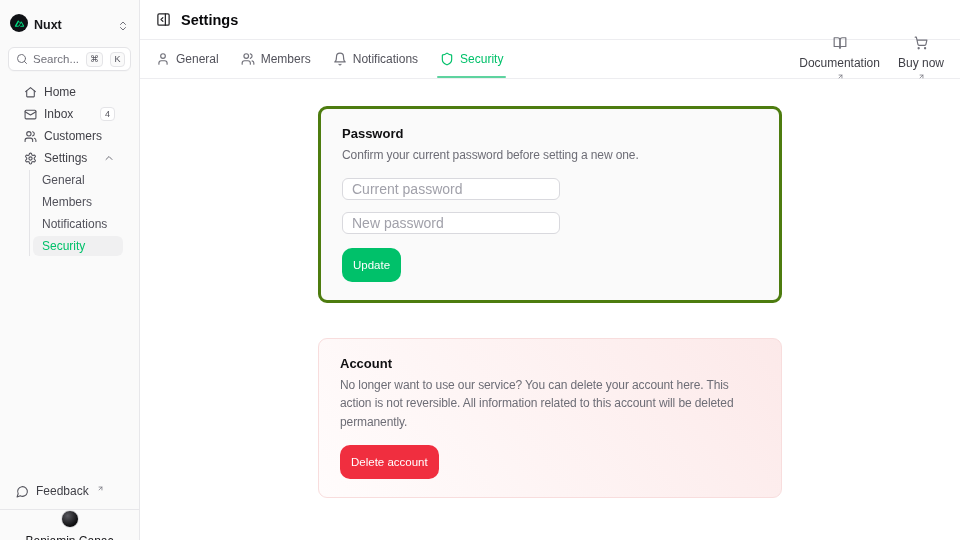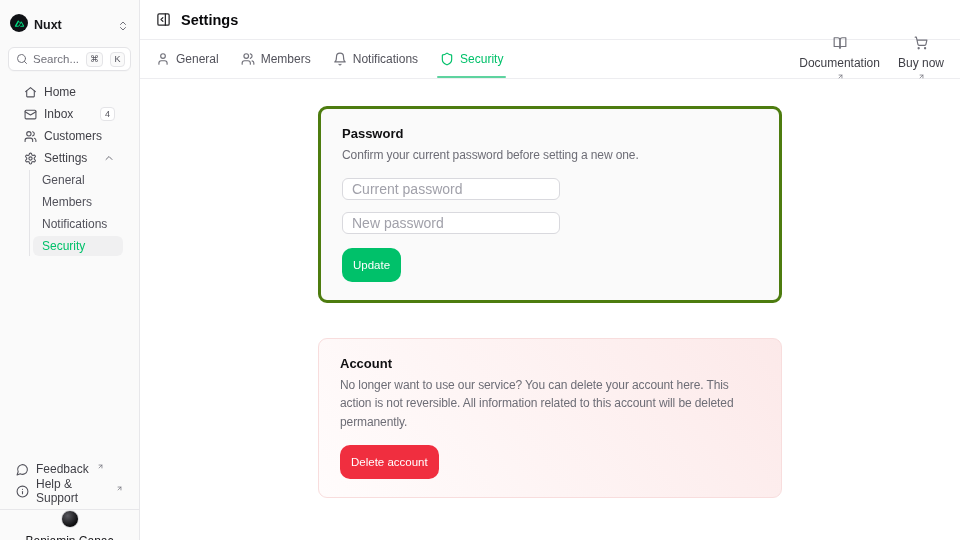--- a/index.html
+++ b/index.html
@@ -237,36 +237,20 @@
           </svg>
       </span>
       <span>Feedback</span>
       <span class="ext-arrow">
         <svg width="7" height="7" viewBox="0 0 24 24" fill="none" stroke="currentColor" stroke-width="2.5" stroke-linecap="round" stroke-linejoin="round">
             <path d="M7 7h10v10"></path>
             <path d="M7 17 17 7"></path>
           </svg>
       </span>
     </div>
-    <div class="nav-item">
-      <span class="nicon">
-        <svg width="13" height="13" viewBox="0 0 24 24" fill="none" stroke="currentColor" stroke-width="2" stroke-linecap="round" stroke-linejoin="round">
-            <circle cx="12" cy="12" r="10"></circle>
-            <path d="M12 16v-4"></path>
-            <path d="M12 8h.01"></path>
-          </svg>
-      </span>
-      <span>Help &amp; Support</span>
-      <span class="ext-arrow">
-        <svg width="7" height="7" viewBox="0 0 24 24" fill="none" stroke="currentColor" stroke-width="2.5" stroke-linecap="round" stroke-linejoin="round">
-            <path d="M7 7h10v10"></path>
-            <path d="M7 17 17 7"></path>
-          </svg>
-      </span>
-    </div>
   </div>
 
   <div class="user-row">
     <span class="avatar"></span>
     <span class="user-name">Benjamin Canac</span>
     <span class="row-end muted-icon">
       <svg width="11" height="11" viewBox="0 0 24 24" fill="none" stroke="currentColor" stroke-width="2" stroke-linecap="round" stroke-linejoin="round">
           <path d="m7 15 5 5 5-5"></path>
           <path d="m7 9 5-5 5 5"></path>
         </svg>

